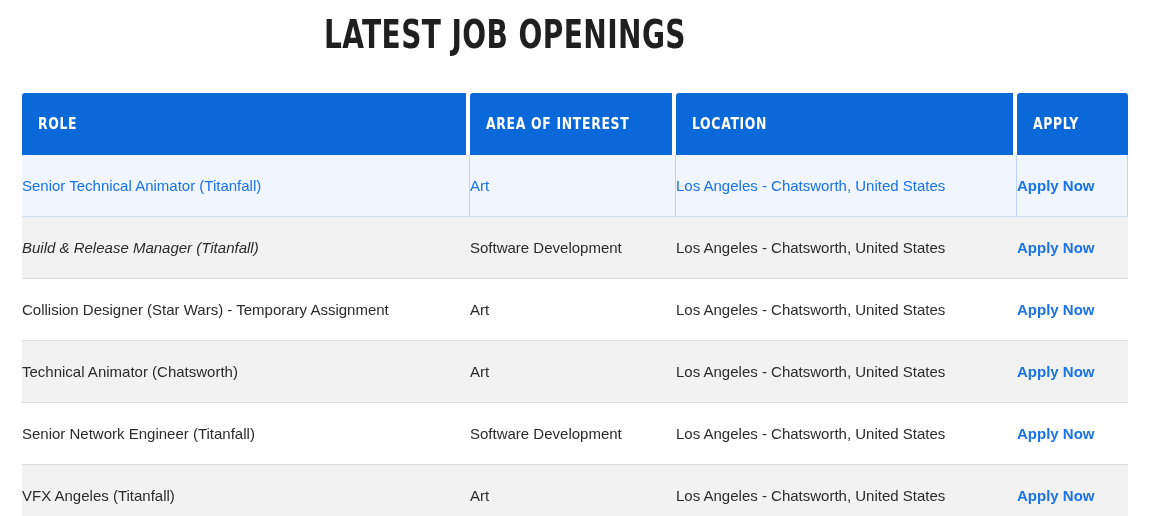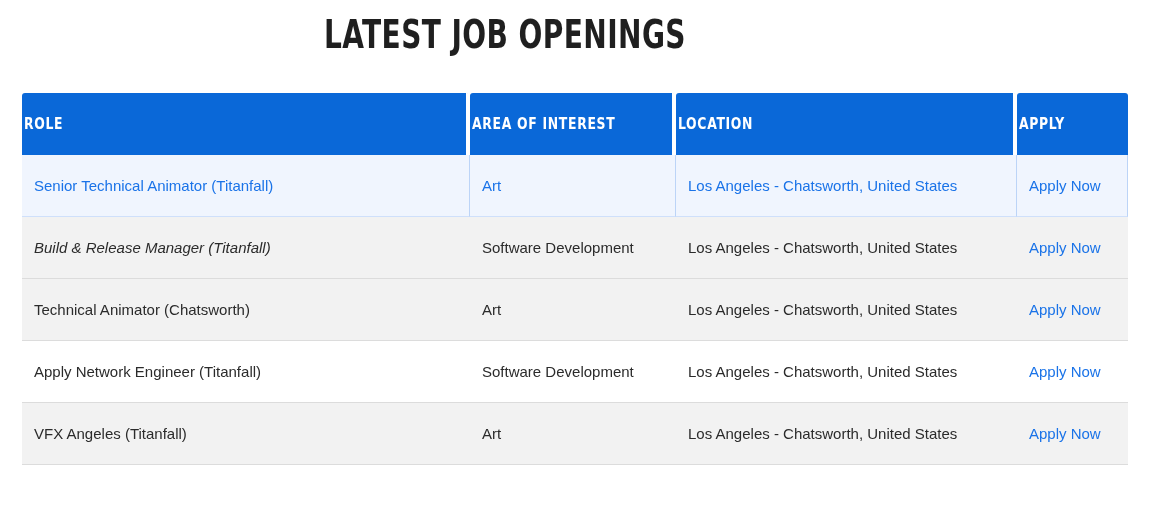--- a/index.html
+++ b/index.html
@@ -64,38 +64,38 @@
   thead th {
     background: #0a68d8;
     color: #ffffff;
     text-align: left;
     font-family: "DejaVu Sans Condensed", "Liberation Sans Narrow", "Liberation Sans", sans-serif;
     font-size: 15px;
     font-weight: 700;
     letter-spacing: 0.75px;
     text-transform: uppercase;
     height: 62px;
-    padding: 0 2px;
+    padding: 0 16px;
     border-radius: 3px 3px 0 0;
     border-right: 4px solid #ffffff;
     vertical-align: middle;
     white-space: nowrap;
     overflow: hidden;
   }
   thead th.last { border-right: none; }
   thead th .th-label {
     display: inline-block;
     transform: scaleX(0.92);
     transform-origin: left center;
   }
 
   
   tbody td {
     height: 61px;
-    padding: 0 12px;
+    padding: 0 0;
     font-size: 15px;
     line-height: 20px;
     color: #2b2b2b;
     vertical-align: middle;
     border-bottom: 1px solid #dcdcdc;
     white-space: nowrap;
     overflow: hidden;
   }
 
   tbody tr.shade td { background: #f2f2f2; }
@@ -116,20 +116,21 @@
     text-decoration: none;
     cursor: pointer;
   }
   tbody tr.active .cell-link { color: #1a73e8; }
 
   .apply-link {
     color: #1a73e8;
     text-decoration: none;
     cursor: pointer;
     font-size: 15px;
+    font-weight: bold;
   }
 </style>
 </head>
 <body>
 
 <div class="page">
 
   <h1 class="page-title">Latest Job Openings</h1>
 
   <div class="table-wrap">
@@ -162,28 +163,34 @@
             <td>Art</td>
             <td>Los Angeles - Chatsworth, United States</td>
             <td class="last"><a class="apply-link">Apply Now</a></td>
           </tr>
           <tr class="shade">
             <td class="first"><a style="color: inherit; text-decoration: none; font-style: italic;">Build &amp; Release Manager (Titanfall)</a></td>
             <td>Software Development</td>
             <td>Los Angeles - Chatsworth, United States</td>
             <td class="last"><a class="apply-link">Apply Now</a></td>
           </tr>
+          <tr class="plain">
+            <td class="first"><a style="color: inherit; text-decoration: none;">Collision Designer (Star Wars) - Temporary Assignment</a></td>
+            <td>Art</td>
+            <td>Los Angeles - Chatsworth, United States</td>
+            <td class="last"><a class="apply-link">Apply Now</a></td>
+          </tr>
           <tr class="shade">
             <td class="first"><a style="color: inherit; text-decoration: none;">Technical Animator (Chatsworth)</a></td>
             <td>Art</td>
             <td>Los Angeles - Chatsworth, United States</td>
             <td class="last"><a class="apply-link">Apply Now</a></td>
           </tr>
           <tr class="plain">
-            <td class="first"><a style="color: inherit; text-decoration: none;">Apply Network Engineer (Titanfall)</a></td>
+            <td class="first"><a style="color: inherit; text-decoration: none;">Senior Network Engineer (Titanfall)</a></td>
             <td>Software Development</td>
             <td>Los Angeles - Chatsworth, United States</td>
             <td class="last"><a class="apply-link">Apply Now</a></td>
           </tr>
           <tr class="shade">
             <td class="first"><a style="color: inherit; text-decoration: none;">VFX Angeles (Titanfall)</a></td>
             <td>Art</td>
             <td>Los Angeles - Chatsworth, United States</td>
             <td class="last"><a class="apply-link">Apply Now</a></td>
           </tr>

